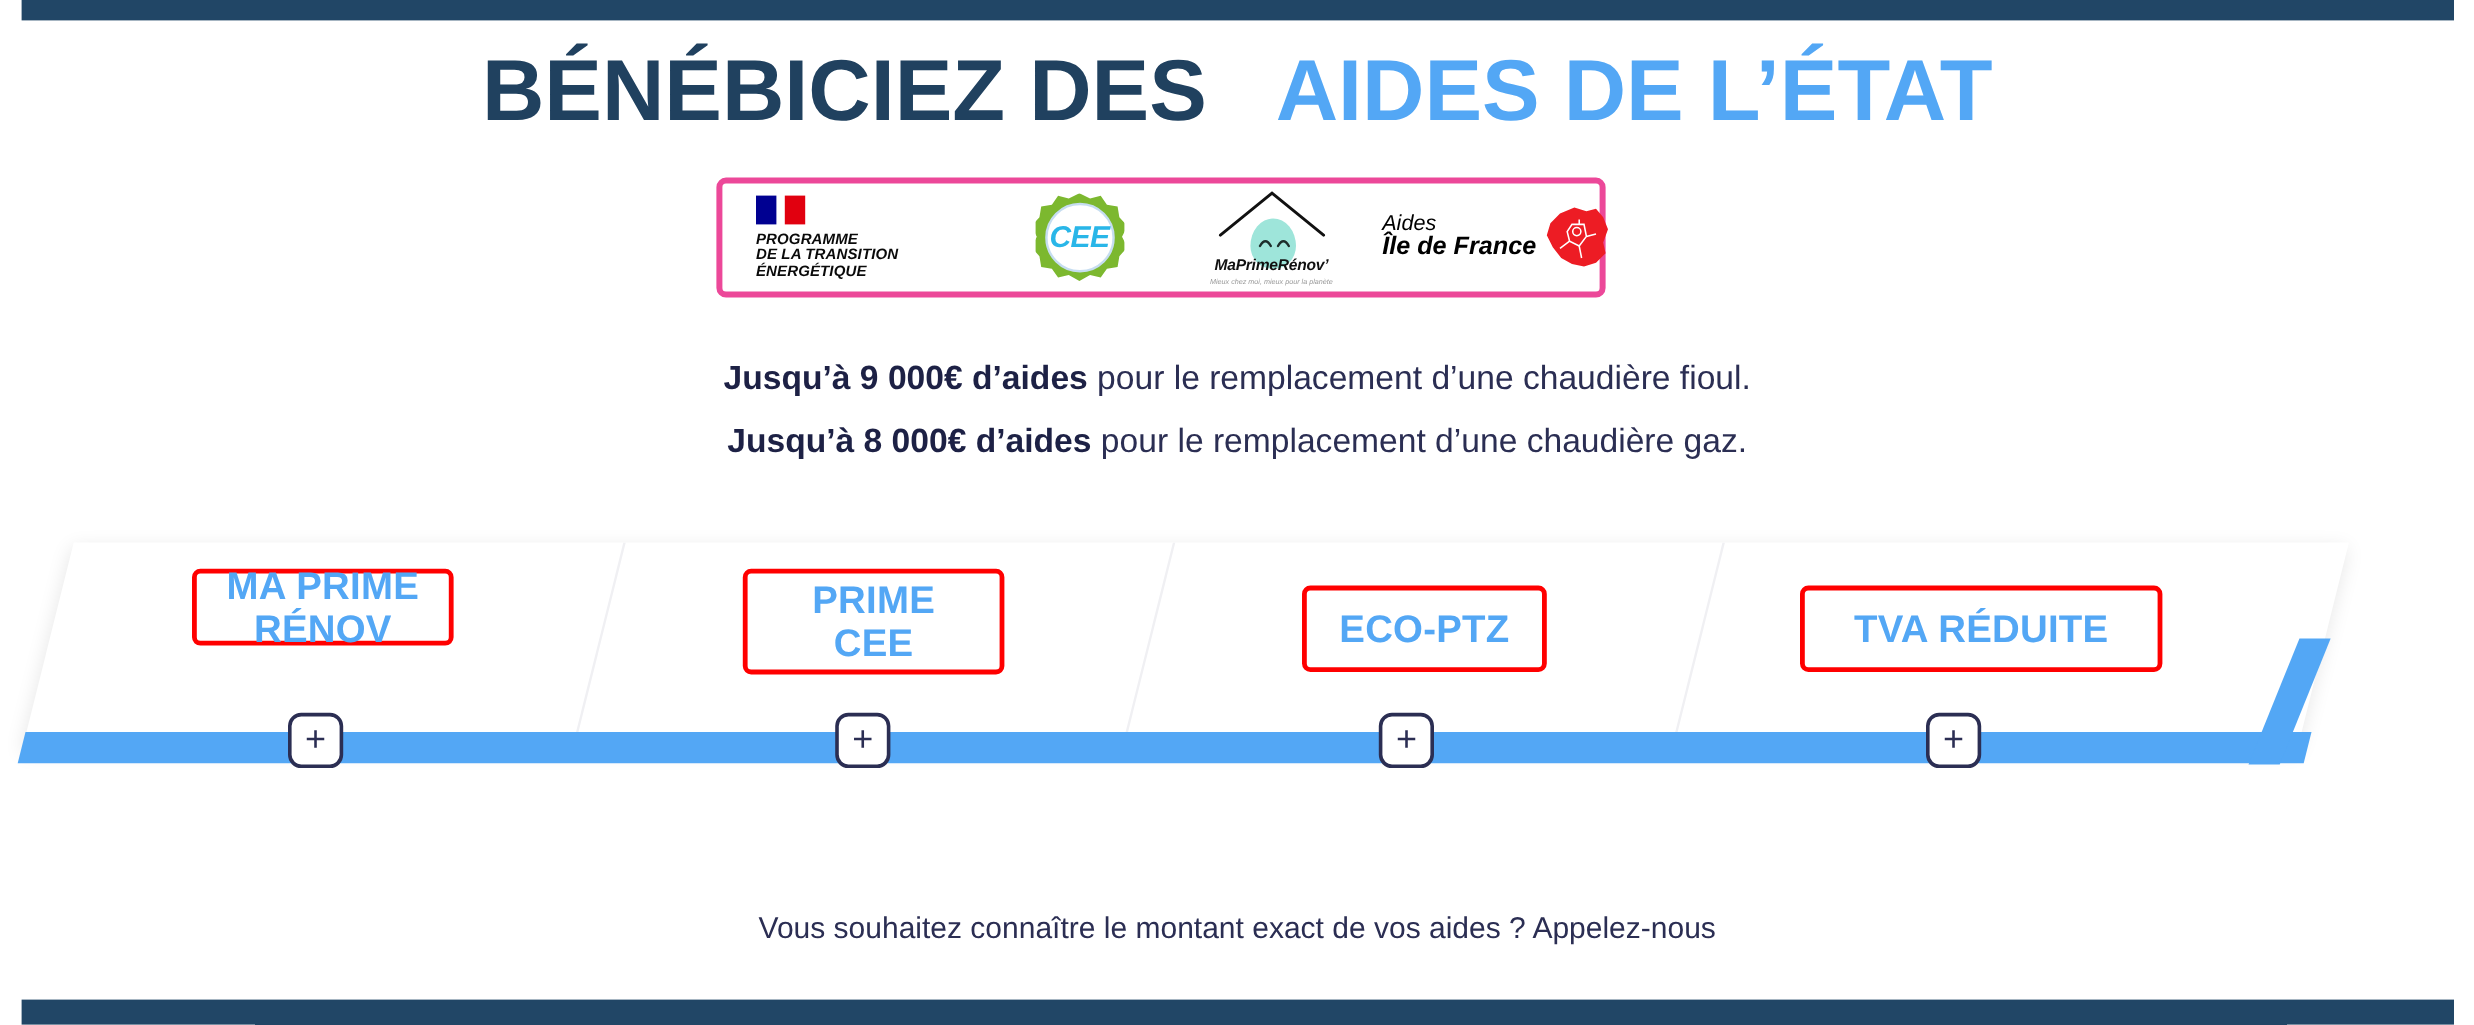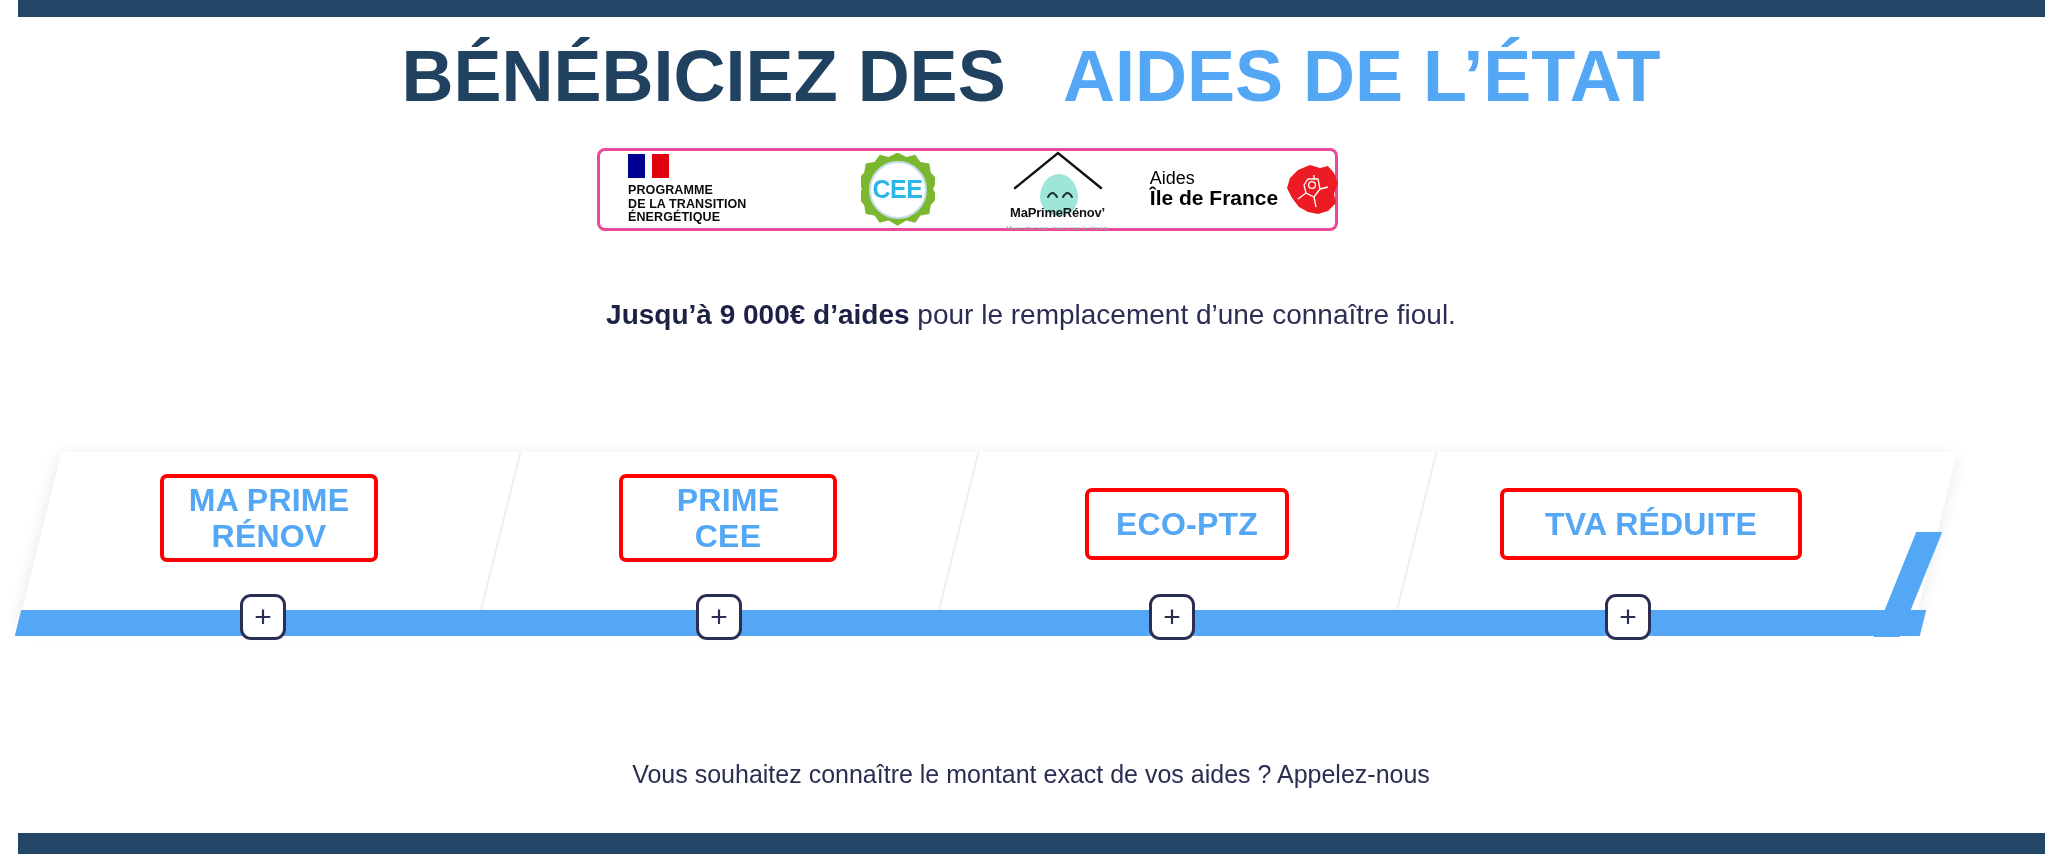--- a/index.html
+++ b/index.html
@@ -30,26 +30,27 @@
     line-height: 1;
     white-space: nowrap;
   }
   .headline .dark  { color: #20415f; }
   .headline .light { color: #53a7f5; }
 
   
   .logo-strip {
     position: absolute;
     top: 148px; left: 597px;
-    width: 741px; height: 83px;
-    border: 3px solid #ec4899;
+    width: 741px; height: 100px;
+    border: 5px solid #ec4899;
     border-radius: 8px;
     background: #ffffff;
     display: flex;
     align-items: center;
+    font-style: italic;
   }
   .logo-cell {
     flex: 0 0 auto;
     display: flex; align-items: center; justify-content: center;
     height: 100%;
   }
   .c-pte  { width: 230px; padding-left: 28px; justify-content: flex-start; }
   .c-cee  { width: 135px; }
   .c-mpr  { width: 185px; }
   .c-idf  { width: 190px; }
@@ -268,36 +269,39 @@
           <path d="M30 12 L30 16 M36 26 L44 24 M22 30 L14 36 M30 34 L32 44" stroke="#ffffff" stroke-width="1.3" fill="none"></path>
           <circle cx="28" cy="22" r="3.4" fill="none" stroke="#ffffff" stroke-width="1.3"></circle>
         </svg>
       </div>
     </div>
 
   </div>
 
   <div class="amounts">
     <div class="amount-line">
-      <b>Jusqu’à 9 000€ d’aides</b><span> pour le remplacement d’une connaître fioul.</span>
+      <b>Jusqu’à 9 000€ d’aides</b><span> pour le remplacement d’une chaudière fioul.</span>
+    </div>
+    <div class="amount-line">
+      <b>Jusqu’à 8 000€ d’aides</b><span> pour le remplacement d’une chaudière gaz.</span>
     </div>
   </div>
 
   <div class="panel-area">
 
     <div class="panel">
       <div class="panel-div" style="left:458px;"></div>
       <div class="panel-div" style="left:916px;"></div>
       <div class="panel-div" style="left:1374px;"></div>
     </div>
 
     <div class="bar"></div>
     <div class="bar-tip"></div>
 
-    <div class="aid" style="left:160px; top:34px; width:218px; height:88px;">
+    <div class="aid" style="left:160px; top:34px; width:218px; height:64px;">
       <div>
         <div>MA PRIME</div>
         <div>RÉNOV</div>
       </div>
     </div>
     <div class="plus" style="left:240px; top:594px; margin-top:-440px;">
       <span>+</span>
     </div>
 
     <div class="aid" style="left:619px; top:34px; width:218px; height:88px;">

